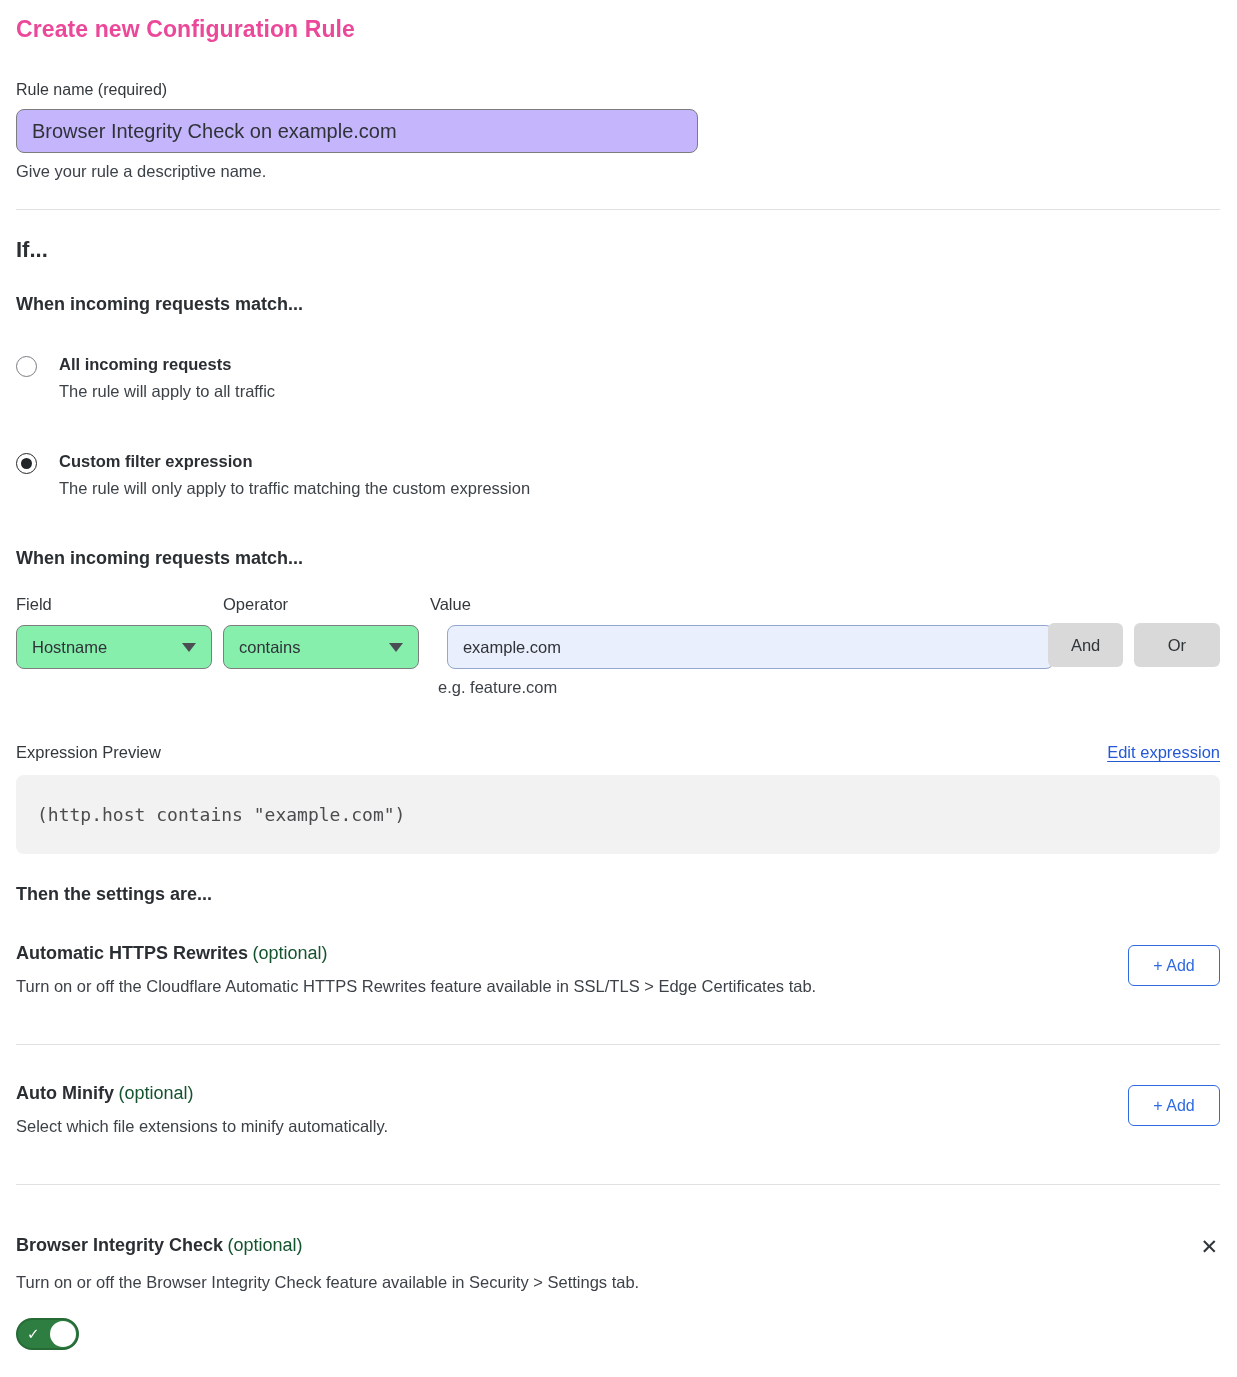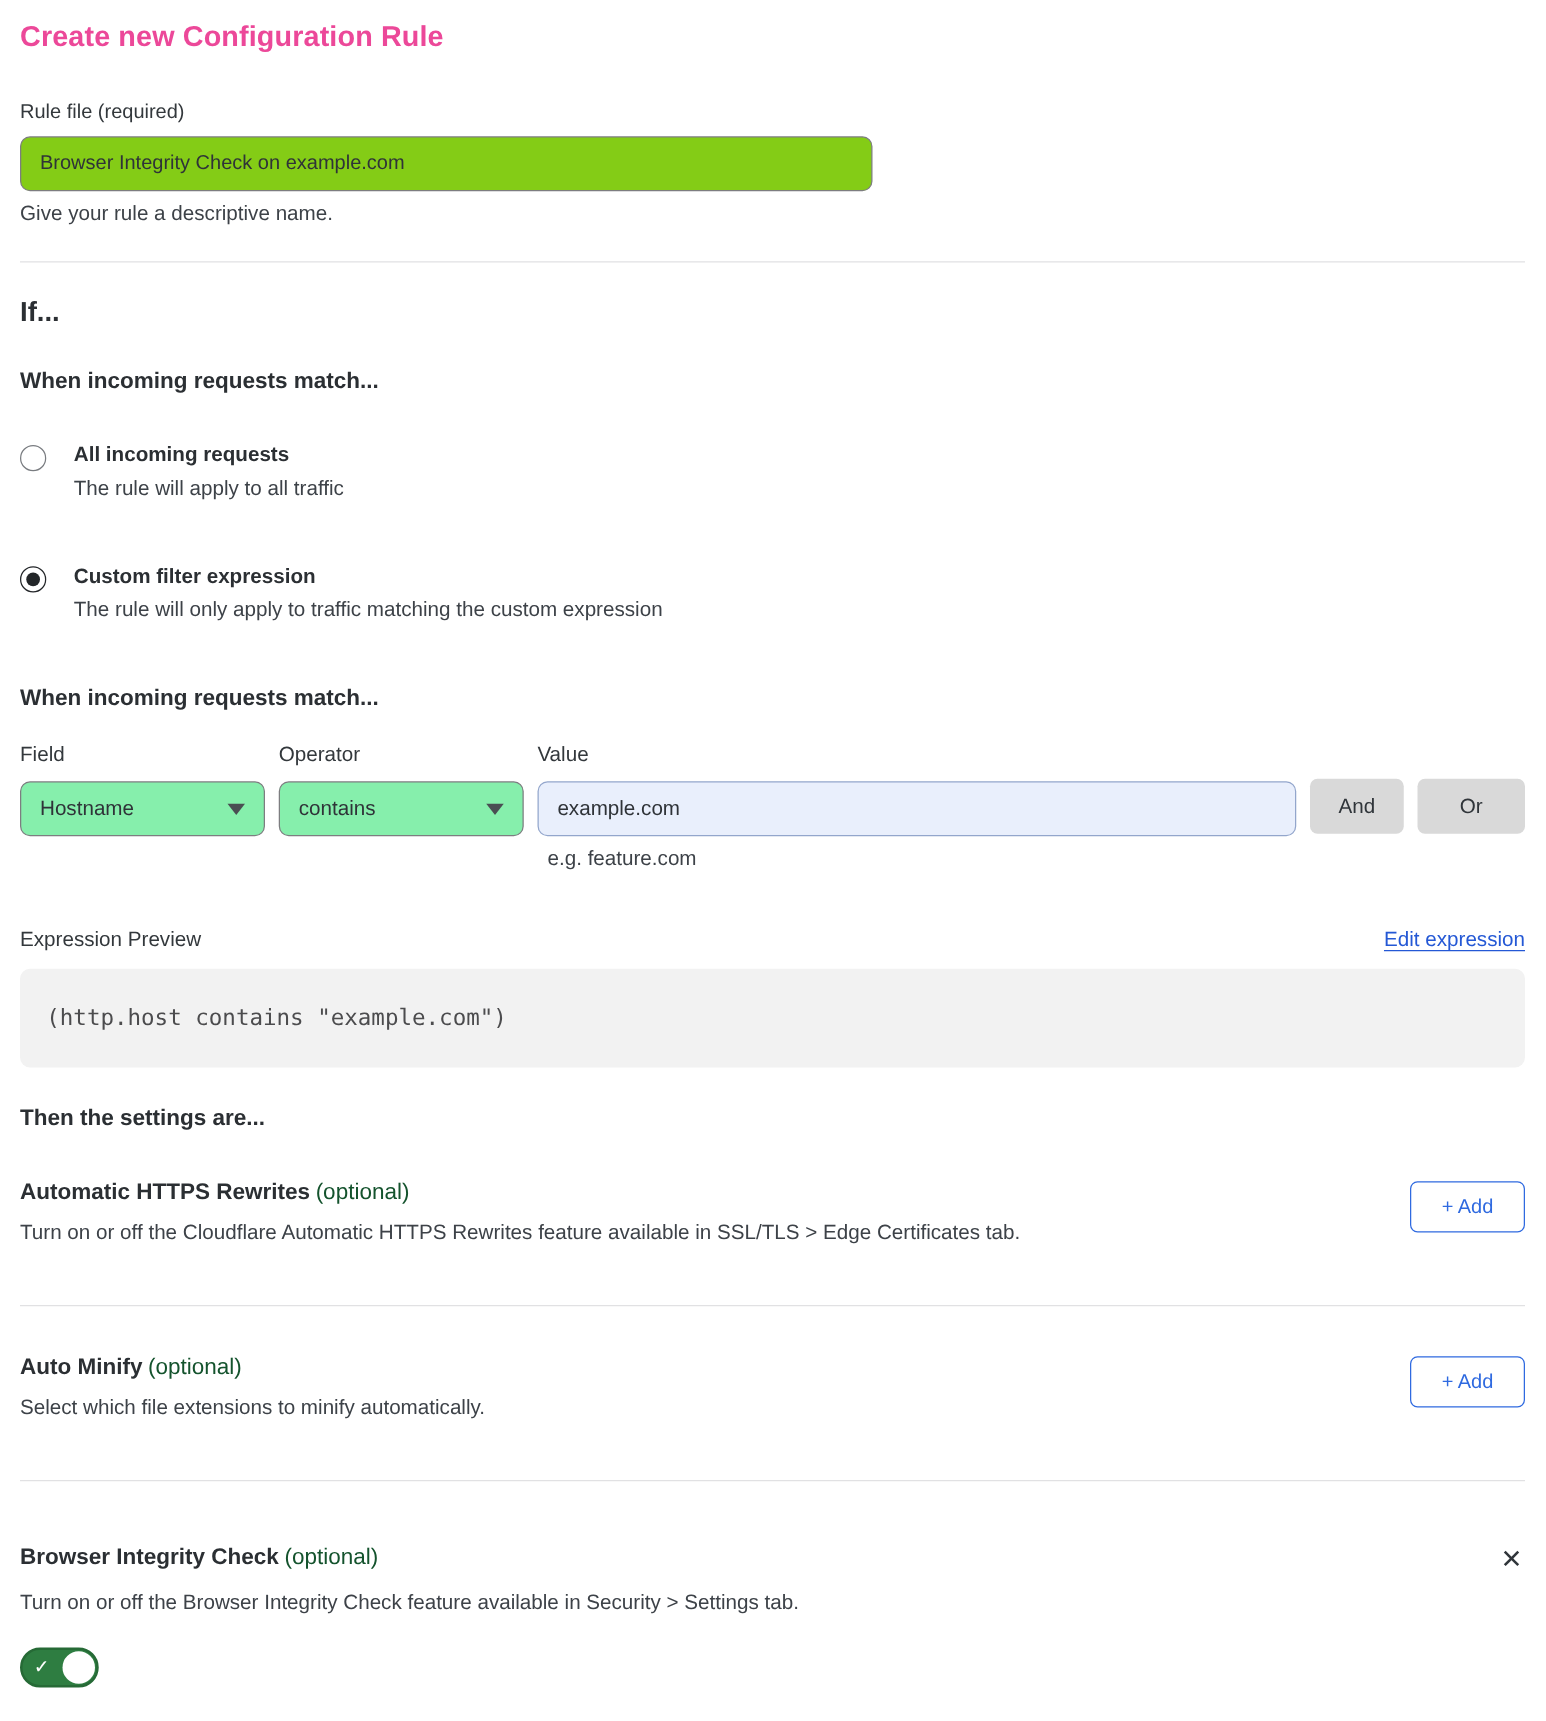--- a/index.html
+++ b/index.html
@@ -21,26 +21,26 @@
   }
 
   .field-label { font-size: 16px; color: #33383c; margin-top: 38px; }
   .rule-name-input {
     margin-top: 10px;
     width: 682px;
     height: 44px;
     border: 1px solid #7d7d80;
     border-radius: 8px;
     padding: 12px 15px;
-    font-size: 16px;
+    font-size: 20px;
     font-family: "Liberation Sans", "DejaVu Sans", sans-serif;
     color: #2f3338;
     outline: none;
     display: block;
-    background: #84cc16;
+    background: #c4b5fd;
   }
   .help-text { margin-top: 9px; font-size: 16.5px; color: #3d4248; }
 
   .divider { border: none; border-top: 1px solid #e1e1e3; margin-top: 28px; }
 
   h2.if-heading { margin-top: 27px; font-size: 22px; font-weight: 700; color: #2b2f33; }
   h3.sub-heading { margin-top: 31px; font-size: 18px; font-weight: 700; color: #2b2f33; }
 
   .radio-option { display: flex; margin-top: 40px; cursor: pointer; }
   .radio-option + .radio-option { margin-top: 51px; }
@@ -97,20 +97,21 @@
     height: 44px;
     border: 1px solid #93a6cc;
     border-radius: 8px;
     background: #e9effc;
     padding: 12px 15px;
     font-size: 16.5px;
     font-family: "Liberation Sans", "DejaVu Sans", sans-serif;
     color: #2f3338;
     outline: none;
     display: block;
+    margin-left: 17px;
   }
   .logic-btn {
     height: 44px;
     border: none;
     border-radius: 6px;
     background: #d9d9d9;
     color: #30353a;
     font-size: 16.5px;
     font-family: "Liberation Sans", "DejaVu Sans", sans-serif;
     cursor: pointer;
@@ -202,21 +203,21 @@
     background: #ffffff;
   }
 </style>
 </head>
 <body>
 
 <div class="container">
 
   <h1 class="page-title">Create new Configuration Rule</h1>
 
-  <div class="field-label">Rule file (required)</div>
+  <div class="field-label">Rule name (required)</div>
   <input class="rule-name-input" type="text" value="Browser Integrity Check on example.com" style="">
   <div class="help-text">Give your rule a descriptive name.</div>
 
   <hr class="divider">
 
   <h2 class="if-heading">If...</h2>
   <h3 class="sub-heading">When incoming requests match...</h3>
 
   <div class="radio-option">
     <span class="radio-circle"></span>

